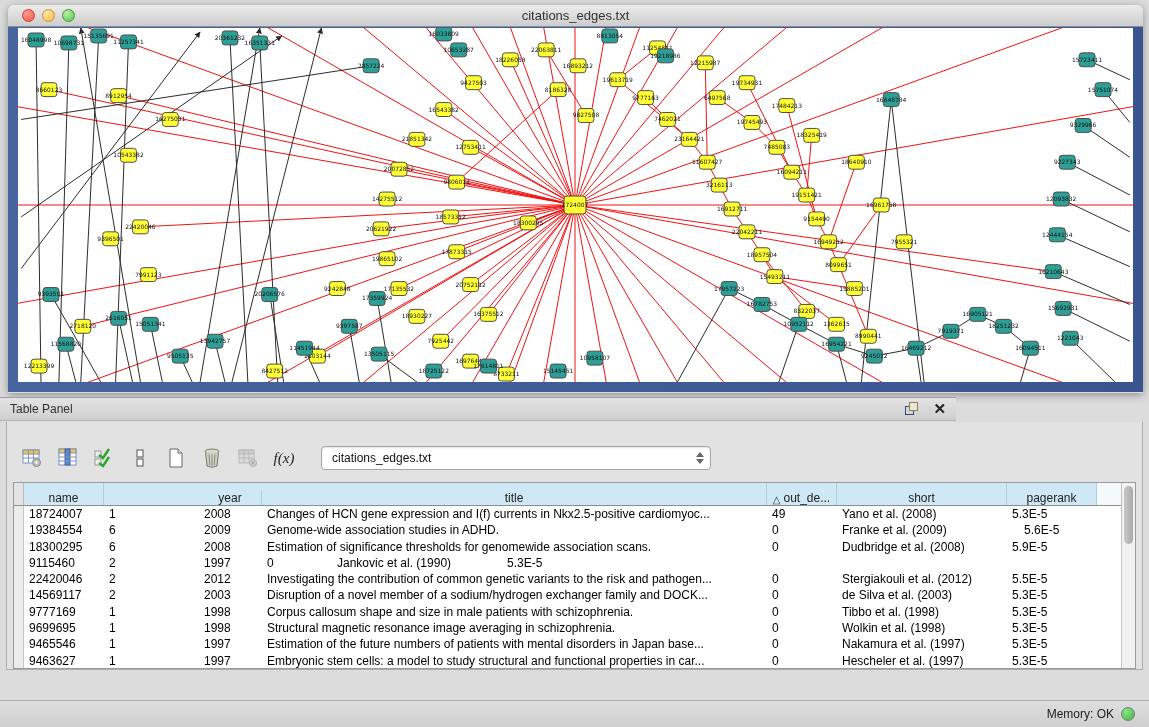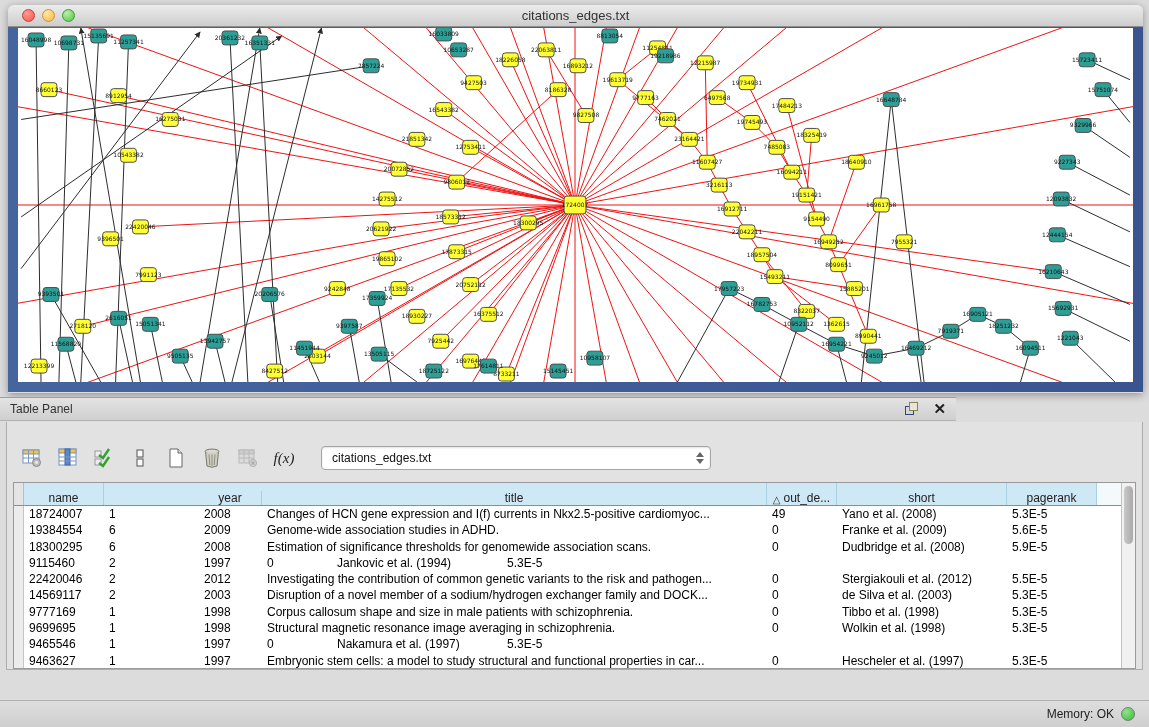--- a/index.html
+++ b/index.html
@@ -829,39 +829,39 @@
               <div class="td" style="flex: 0 0 90px;">5.3E-5</div>
             </div>
             <div class="tr">
               <div class="gutter-c"></div>
               <div class="td" style="flex: 0 0 80px;">19384554</div>
               <div class="td" style="flex: 0 0 95px;">6</div>
               <div class="td" style="flex: 0 0 63px;">2009</div>
               <div class="td" style="flex: 0 0 505px;">Genome-wide association studies in ADHD.</div>
               <div class="td" style="flex: 0 0 70px;">0</div>
               <div class="td" style="flex: 0 0 170px;">Franke et al. (2009)</div>
-              <div class="td" style="flex: 0 0 90px;">5.6E-5</div>
+              <div class="td" style="flex: 0 0 90px; margin-left: 12px;">5.6E-5</div>
             </div>
             <div class="tr">
               <div class="gutter-c"></div>
               <div class="td" style="flex: 0 0 80px;">18300295</div>
               <div class="td" style="flex: 0 0 95px;">6</div>
               <div class="td" style="flex: 0 0 63px;">2008</div>
               <div class="td" style="flex: 0 0 505px;">Estimation of significance thresholds for genomewide association scans.</div>
               <div class="td" style="flex: 0 0 70px;">0</div>
               <div class="td" style="flex: 0 0 170px;">Dudbridge et al. (2008)</div>
               <div class="td" style="flex: 0 0 90px;">5.9E-5</div>
             </div>
             <div class="tr">
               <div class="gutter-c"></div>
               <div class="td" style="flex: 0 0 80px;">9115460</div>
               <div class="td" style="flex: 0 0 95px;">2</div>
               <div class="td" style="flex: 0 0 63px;">1997</div>
               <div class="td" style="flex: 0 0 70px;">0</div>
-              <div class="td" style="flex: 0 0 170px;">Jankovic et al. (1994)</div>
+              <div class="td" style="flex: 0 0 170px;">Jankovic et al. (1990)</div>
               <div class="td" style="flex: 0 0 90px;">5.3E-5</div>
             </div>
             <div class="tr">
               <div class="gutter-c"></div>
               <div class="td" style="flex: 0 0 80px;">22420046</div>
               <div class="td" style="flex: 0 0 95px;">2</div>
               <div class="td" style="flex: 0 0 63px;">2012</div>
               <div class="td" style="flex: 0 0 505px;">Investigating the contribution of common genetic variants to the risk and pathogen...</div>
               <div class="td" style="flex: 0 0 70px;">0</div>
               <div class="td" style="flex: 0 0 170px;">Stergiakouli et al. (2012)</div>
@@ -895,20 +895,21 @@
               <div class="td" style="flex: 0 0 505px;">Structural magnetic resonance image averaging in schizophrenia.</div>
               <div class="td" style="flex: 0 0 70px;">0</div>
               <div class="td" style="flex: 0 0 170px;">Wolkin et al. (1998)</div>
               <div class="td" style="flex: 0 0 90px;">5.3E-5</div>
             </div>
             <div class="tr">
               <div class="gutter-c"></div>
               <div class="td" style="flex: 0 0 80px;">9465546</div>
               <div class="td" style="flex: 0 0 95px;">1</div>
               <div class="td" style="flex: 0 0 63px;">1997</div>
+              <div class="td" style="flex: 0 0 505px;">Estimation of the future numbers of patients with mental disorders in Japan base...</div>
               <div class="td" style="flex: 0 0 70px;">0</div>
               <div class="td" style="flex: 0 0 170px;">Nakamura et al. (1997)</div>
               <div class="td" style="flex: 0 0 90px;">5.3E-5</div>
             </div>
             <div class="tr">
               <div class="gutter-c"></div>
               <div class="td" style="flex: 0 0 80px;">9463627</div>
               <div class="td" style="flex: 0 0 95px;">1</div>
               <div class="td" style="flex: 0 0 63px;">1997</div>
               <div class="td" style="flex: 0 0 505px;">Embryonic stem cells: a model to study structural and functional properties in car...</div>

